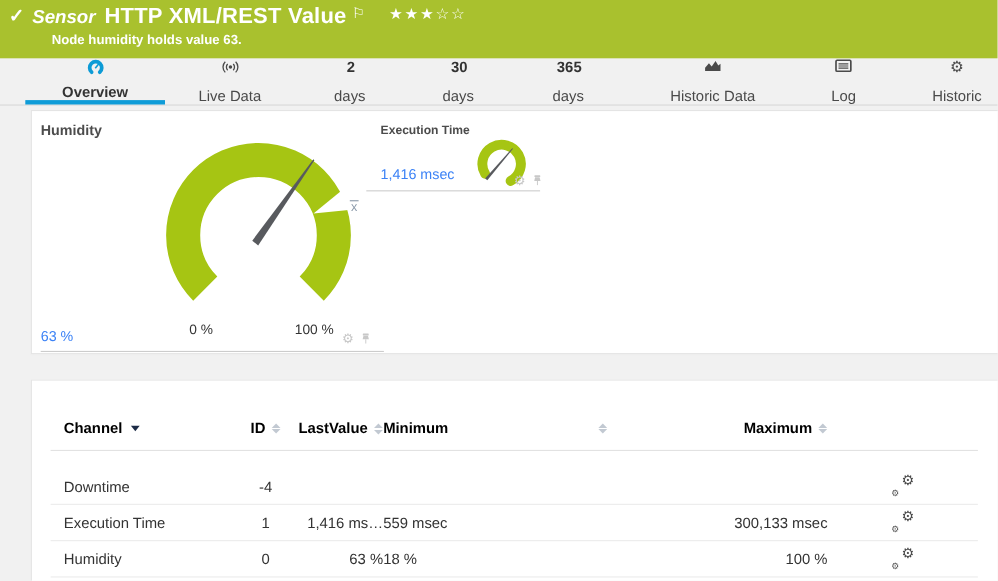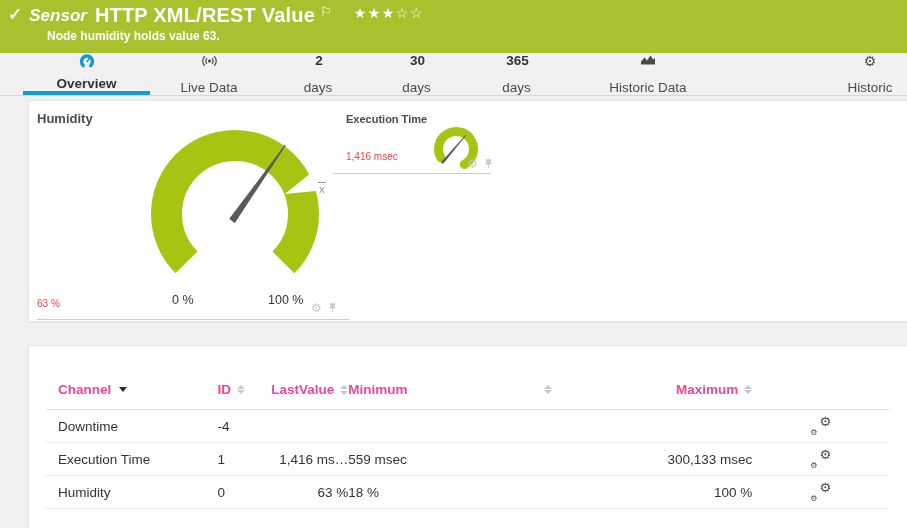--- a/index.html
+++ b/index.html
@@ -27,36 +27,36 @@
   .gear-glyph { font-family:"DejaVu Sans", sans-serif; font-style:normal; }
 
   
   .panel { position:absolute; left:28px; width:886px; background:#fff; border:1px solid #e4e4e4;
            box-shadow:0 1px 2px rgba(0,0,0,0.05); }
   #panel-gauges { top:100px; height:222px; }
   #panel-table  { top:345px; height:200px; }
 
   
   .g-title { position:absolute; font-size:13px; font-weight:700; color:#4c4c4c; }
-  .g-value { position:absolute; font-size:10px; color:#ef4444; }
+  .g-value { position:absolute; font-size:13px; color:#3b82f6; }
   .g-scale { position:absolute; font-size:12.5px; color:#333; }
   .wline { position:absolute; height:1px; background:#ccc; }
   .wicons { position:absolute; display:flex; gap:5px; align-items:center; color:#c8c8c8; }
   .wicons .wgear { font-size:12px; line-height:12px; cursor:pointer; font-family:"DejaVu Sans", sans-serif; }
   .wicons svg { cursor:pointer; }
   .avg { position:absolute; font-size:11.5px; color:#8b9aaa; border-top:1.6px solid #8b9aaa; line-height:1.15; padding:0 1px; }
 
   
-  .thead { display:flex; align-items:flex-start; margin:0 24px 0 17px; padding-top:36px; padding-bottom:11px;
-           border-bottom:1px solid #e2e2e2; font-size:13.5px; font-weight:700; color:#ec4899; }
+  .thead { display:flex; align-items:flex-start; margin:0 24px 16px 17px; padding-top:36px; padding-bottom:11px;
+           border-bottom:1px solid #e2e2e2; font-size:13.5px; font-weight:700; color:#000000; }
   .trow  { display:flex; align-items:center; height:33px; margin:0 24px 0 17px;
            border-bottom:1px solid #ececec; font-size:13.5px; color:#333; }
   .cell { display:flex; align-items:center; }
   .c-channel { width:172px; padding-left:12px; }
-  .c-id      { width:48px;  justify-content:flex-start; }
+  .c-id      { width:48px;  justify-content:center; }
   .c-last    { width:83px;  justify-content:flex-end; }
   .c-last.hdr{ flex-direction:row; align-items:flex-end; line-height:16px; }
   .c-min     { width:204px; justify-content:space-between; }
   .c-max     { width:201px; justify-content:flex-end; }
   .c-gear    { width:137px; justify-content:center; }
   .hdr-sub { display:flex; align-items:center; }
 
   .caret { width:0; height:0; border-left:4.5px solid transparent; border-right:4.5px solid transparent;
            border-top:5.5px solid #1c2b46; margin-left:8px; }
   .sort { display:inline-flex; flex-direction:column; gap:1.5px; margin-left:6px; cursor:pointer; }
@@ -124,20 +124,31 @@
 
     <div class="tab" style="left:593px;width:110px;">
       <span class="ticon">
         <svg width="16" height="14" viewBox="0 0 16 14">
           <polygon points="1,11.5 1,8.5 4.5,4.5 7,7.5 10.5,2.5 13,6.5 15,5 15,11.5" fill="#4a4a4a"></polygon>
         </svg>
       </span>
       <span class="lbl">Historic Data</span>
     </div>
 
+    <div class="tab" style="left:737px;width:60px;">
+      <span class="ticon">
+        <svg width="16" height="14" viewBox="0 0 16 14">
+          <rect x="1" y="1.8" width="13.5" height="10" rx="1" fill="none" stroke="#4a4a4a" stroke-width="1.5"></rect>
+          <line x1="3.3" y1="5" x2="12.2" y2="5" stroke="#4a4a4a" stroke-width="1.1"></line>
+          <line x1="3.3" y1="7" x2="12.2" y2="7" stroke="#4a4a4a" stroke-width="1.1"></line>
+          <line x1="3.3" y1="9" x2="12.2" y2="9" stroke="#4a4a4a" stroke-width="1.1"></line>
+        </svg>
+      </span>
+      <span class="lbl">Log</span>
+    </div>
 
     <div class="tab" style="left:830px;width:80px;">
       <span class="ticon gear-glyph" style="font-size:14px;color:#4a4a4a;">⚙</span>
       <span class="lbl">Historic</span>
     </div>
   </div>
 
   <div class="panel" id="panel-gauges">
 
     <div class="g-title" style="left:8px;top:10px;">Humidity</div>

